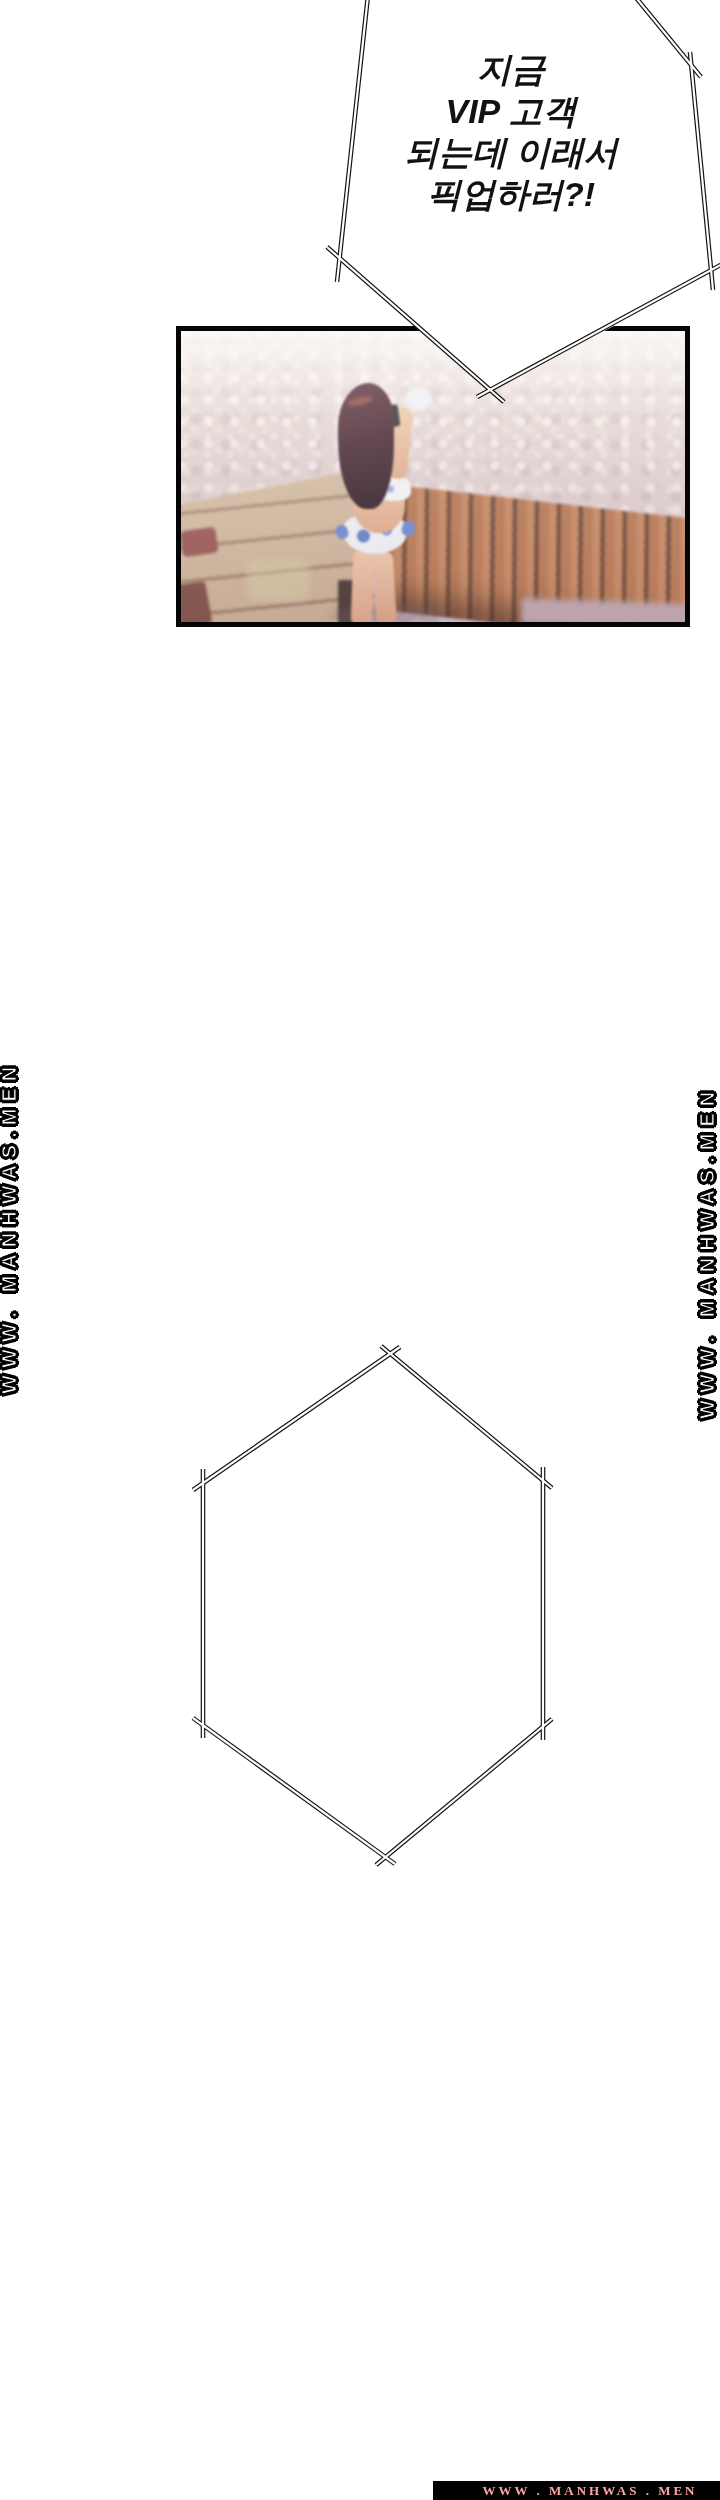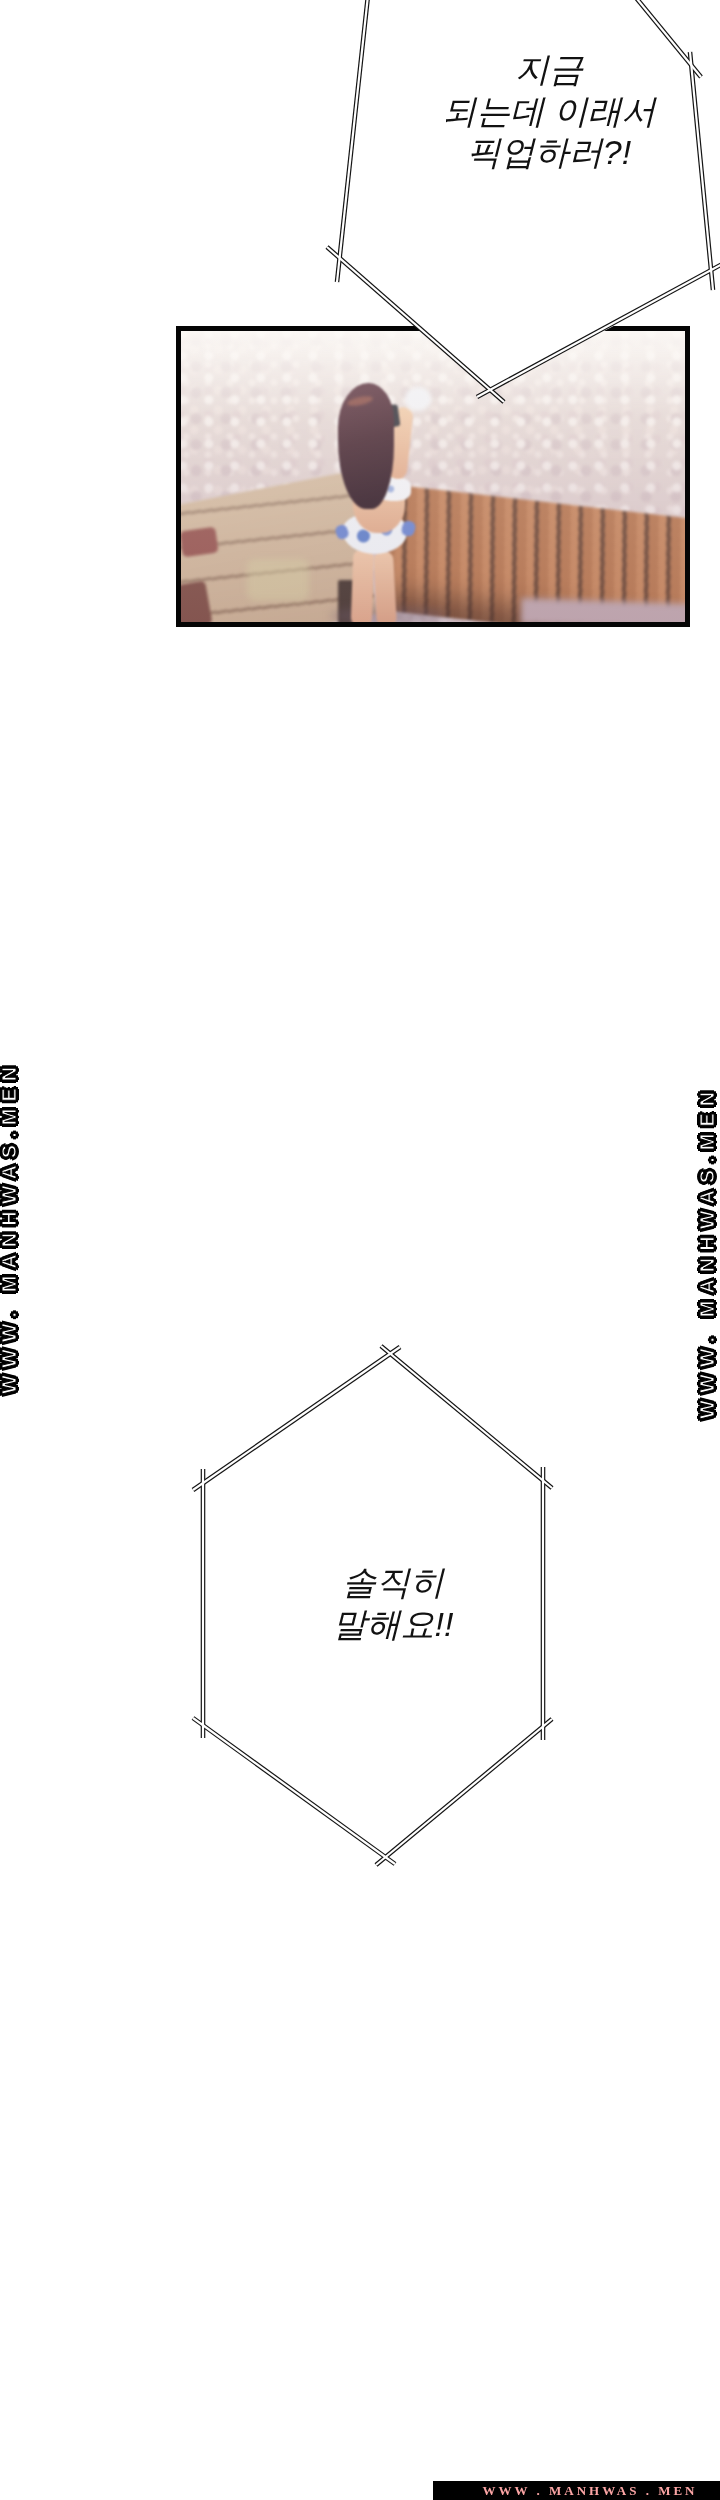--- a/index.html
+++ b/index.html
@@ -4,21 +4,21 @@
 <style>
   html,body{margin:0;padding:0;background:#fff;}
   .page{position:relative;width:720px;height:2500px;background:#ffffff;overflow:hidden;
         font-family:"Liberation Sans",sans-serif;}
 
   
   .bubble-text{position:absolute;text-align:center;color:#121212;
                font-style:italic;font-size:34px;line-height:41.5px;
                font-family:"Liberation Sans",sans-serif;z-index:6;}
   .bubble-text span{display:block;white-space:nowrap;}
-  #bubbleTopText{left:394px;top:49px;width:310px;}
+  #bubbleTopText{left:356px;top:49px;width:310px;font-weight:bold;}
   #hexBubbleText{left:243px;top:1561px;width:300px;line-height:42px;}
 
   .bubble-svg{position:absolute;left:0;z-index:5;}
 
   
   .panel{position:absolute;left:176px;top:326px;width:514px;height:301px;
          border:5px solid #050505;box-sizing:border-box;background:#ded0cc;z-index:2;}
   .panel-inner{position:absolute;inset:0;overflow:hidden;}
   .pebbles{position:absolute;inset:-6px;
     background-image:
@@ -105,20 +105,21 @@
       <line x1="369" y1="-14" x2="337" y2="282"></line>
       <line x1="327" y1="247" x2="504" y2="402"></line>
       <line x1="477" y1="397" x2="726" y2="262"></line>
       <line x1="713" y1="290" x2="690" y2="52"></line>
       <line x1="701" y1="77" x2="619" y2="-23"></line>
     </g>
   </svg>
 
   <div class="bubble-text" id="bubbleTopText">
     <span>지금</span>
+    <span>VIP 고객</span>
     <span>되는데 이래서</span>
     <span>픽업하러?!</span>
   </div>
 
   <div class="wm" id="wmLeft">WWW. MANHWAS.MEN</div>
   <div class="wm" id="wmRight">WWW. MANHWAS.MEN</div>
 
   <svg class="bubble-svg" style="top:1300px;" width="720" height="600" viewBox="0 0 720 600">
     <polygon points="390,54 543,180 543,427 385,557 203,425 203,182" fill="#ffffff"></polygon>
     <g stroke="#141414" stroke-width="4.6" fill="none">
@@ -132,20 +133,16 @@
     <g stroke="#ffffff" stroke-width="2.2" fill="none">
       <line x1="381" y1="46" x2="552" y2="188"></line>
       <line x1="543" y1="167" x2="543" y2="440"></line>
       <line x1="552" y1="419" x2="376" y2="565"></line>
       <line x1="395" y1="564" x2="193" y2="418"></line>
       <line x1="203" y1="438" x2="203" y2="169"></line>
       <line x1="193" y1="190" x2="400" y2="47"></line>
     </g>
   </svg>
 
-  <div class="bubble-text" id="hexBubbleText">
-    <span>솔직히</span>
-    <span>말해요!!</span>
-  </div>
 
   <div class="footer-bar">WWW . MANHWAS . MEN</div>
 
 </div>
 
 </body></html>

